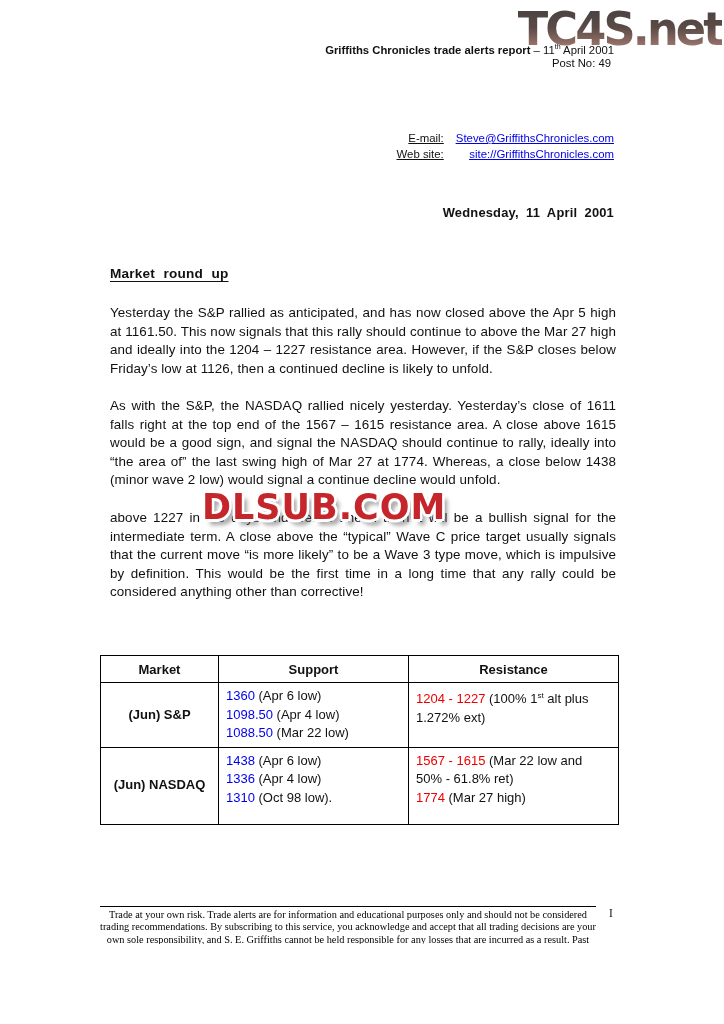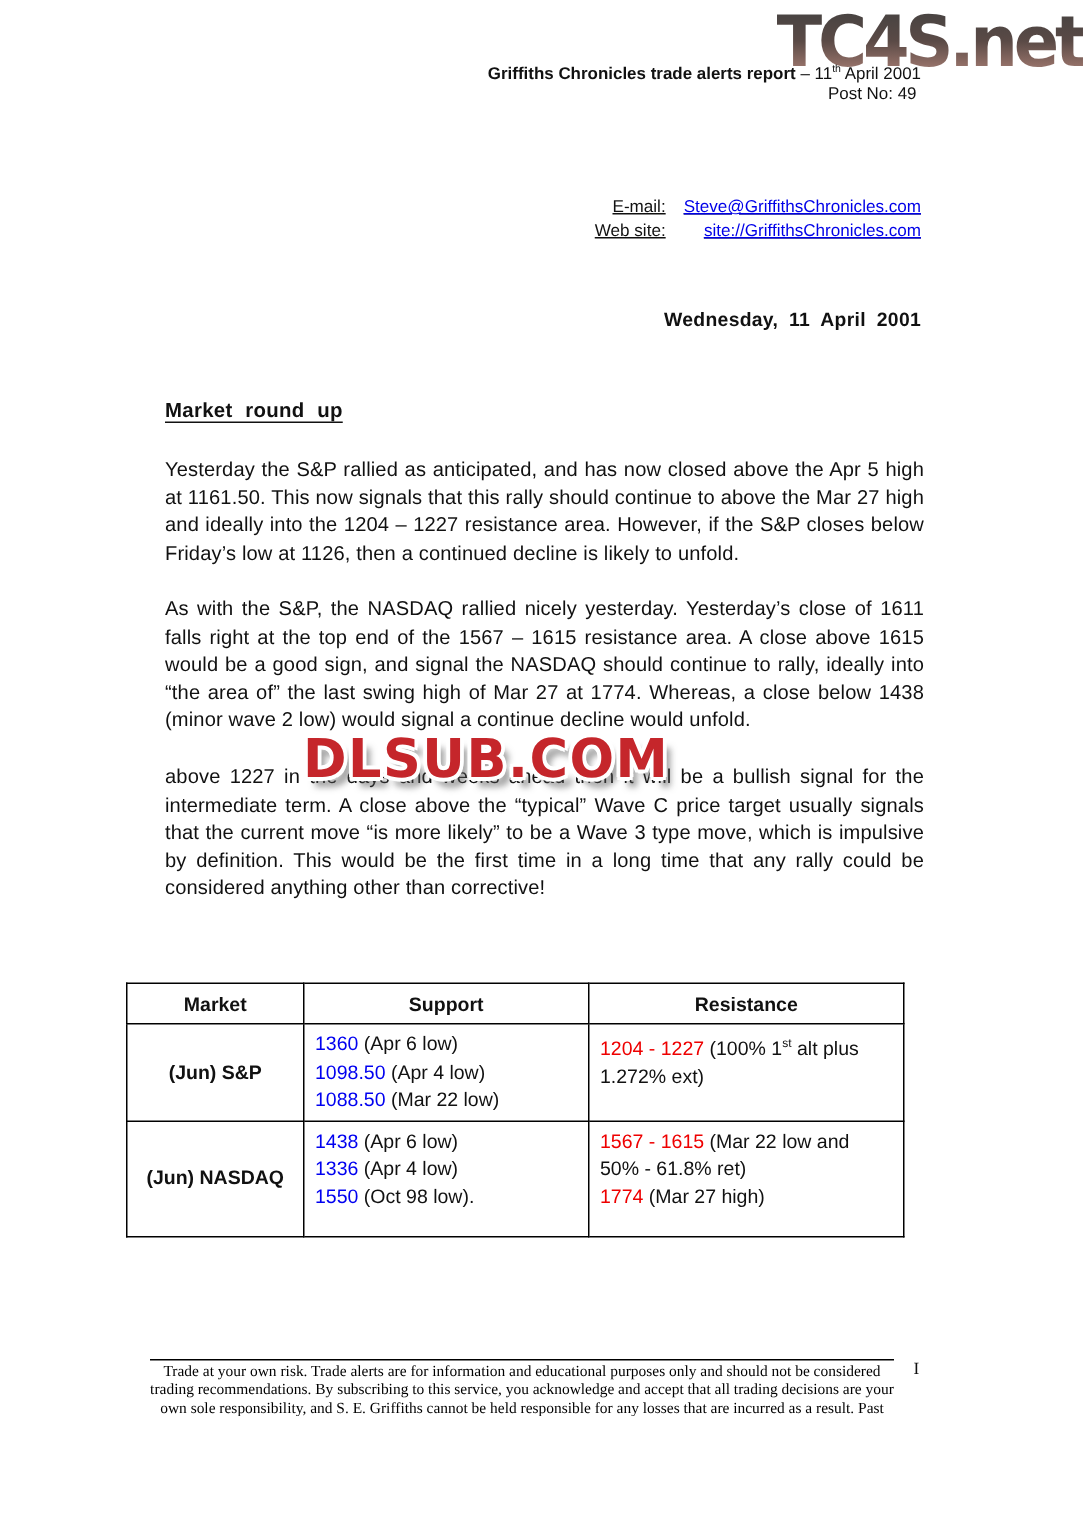--- a/index.html
+++ b/index.html
@@ -60,21 +60,21 @@
   .p1{top:304px;} .p2{top:397px;} .p3{top:509px;}
   .p3-line1{display:flex;justify-content:space-between;height:18.6px;}
   .watermark{position:absolute;left:92px;top:-11px;z-index:3;
              font-family:"DejaVu Sans",sans-serif;font-weight:bold;font-size:35px;letter-spacing:1px;
              color:#c5262b;transform:scaleY(1.02);white-space:nowrap;
              text-shadow:-2px -2px 0 #fff,2px -2px 0 #fff,-2px 2px 0 #fff,2px 2px 0 #fff,
                          -2.5px 0 0 #fff,2.5px 0 0 #fff,0 -2.5px 0 #fff,0 2.5px 0 #fff,
                          5px 6px 4px rgba(90,90,90,.55);}
 
   
-  .mtable{position:absolute;left:84px;top:655px;width:518px;border-collapse:collapse;
+  .mtable{position:absolute;left:100px;top:655px;width:518px;border-collapse:collapse;
           table-layout:fixed;font-size:13px;}
   .mtable th,.mtable td{border:1.5px solid #000;}
   .mtable th{height:24px;text-align:center;font-size:13px;}
   .mtable td{vertical-align:top;padding:4px 7px;line-height:18.5px;}
   .mtable td.market{text-align:center;vertical-align:middle;font-weight:bold;}
   .r1 td{height:52px;} .r2 td{height:68px;}
   .blue{color:#0000f0;} .red{color:#ee0000;}
   .mtable sup{font-size:8px;}
 
   
@@ -145,21 +145,21 @@
       </td>
       <td>
         <div><span class="red">1204 - 1227</span><span> (100% 1</span><sup>st</sup><span> alt plus 1.272% ext)</span></div>
       </td>
     </tr>
     <tr class="r2">
       <td class="market">(Jun) NASDAQ</td>
       <td>
         <div><span class="blue">1438</span><span> (Apr 6 low)</span></div>
         <div><span class="blue">1336</span><span> (Apr 4 low)</span></div>
-        <div><span class="blue">1550</span><span> (Oct 98 low).</span></div>
+        <div><span class="blue">1310</span><span> (Oct 98 low).</span></div>
       </td>
       <td>
         <div><span class="red">1567 - 1615</span><span>  (Mar 22 low and 50% - 61.8% ret)</span></div>
         <div><span class="red">1774</span><span> (Mar 27 high)</span></div>
       </td>
     </tr>
   </tbody>
     </table>
 
   <div class="rule"></div>

